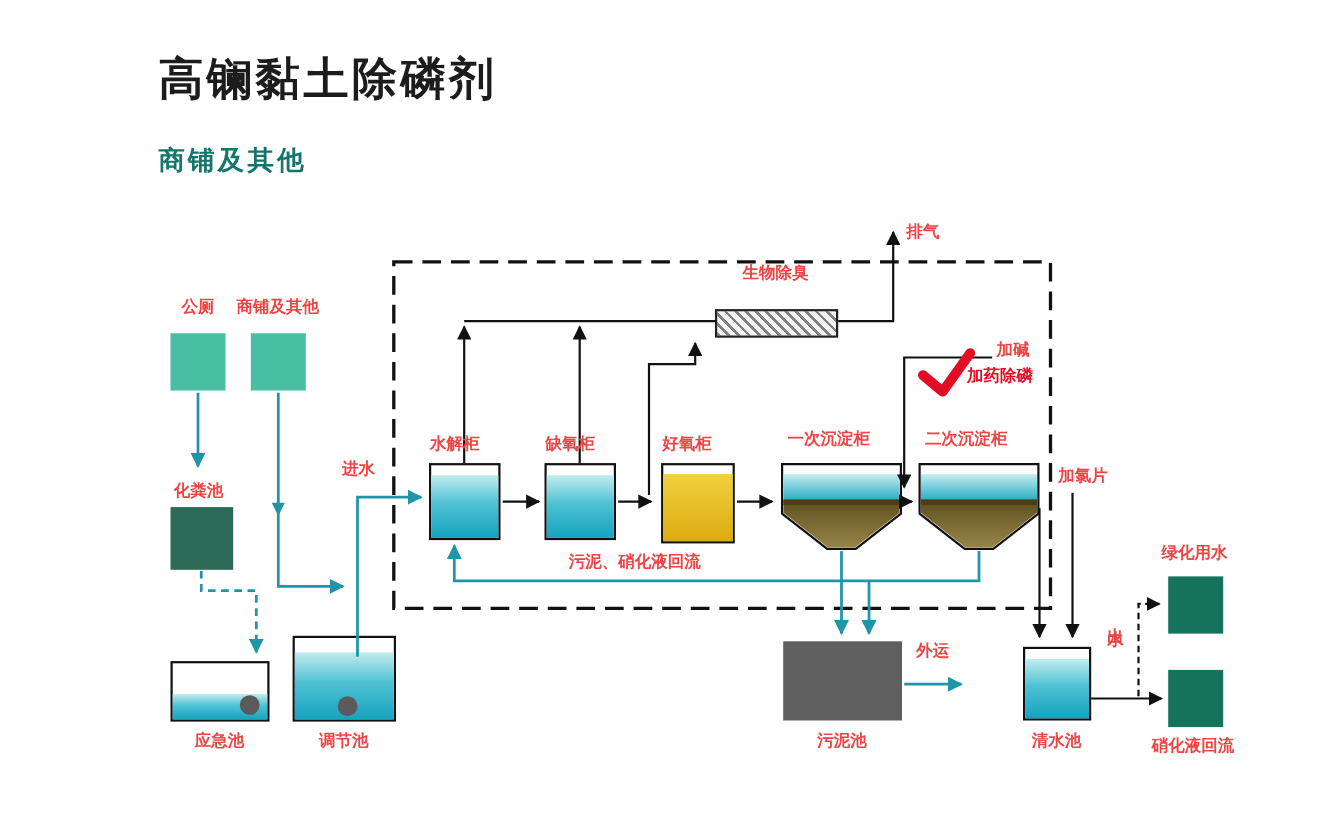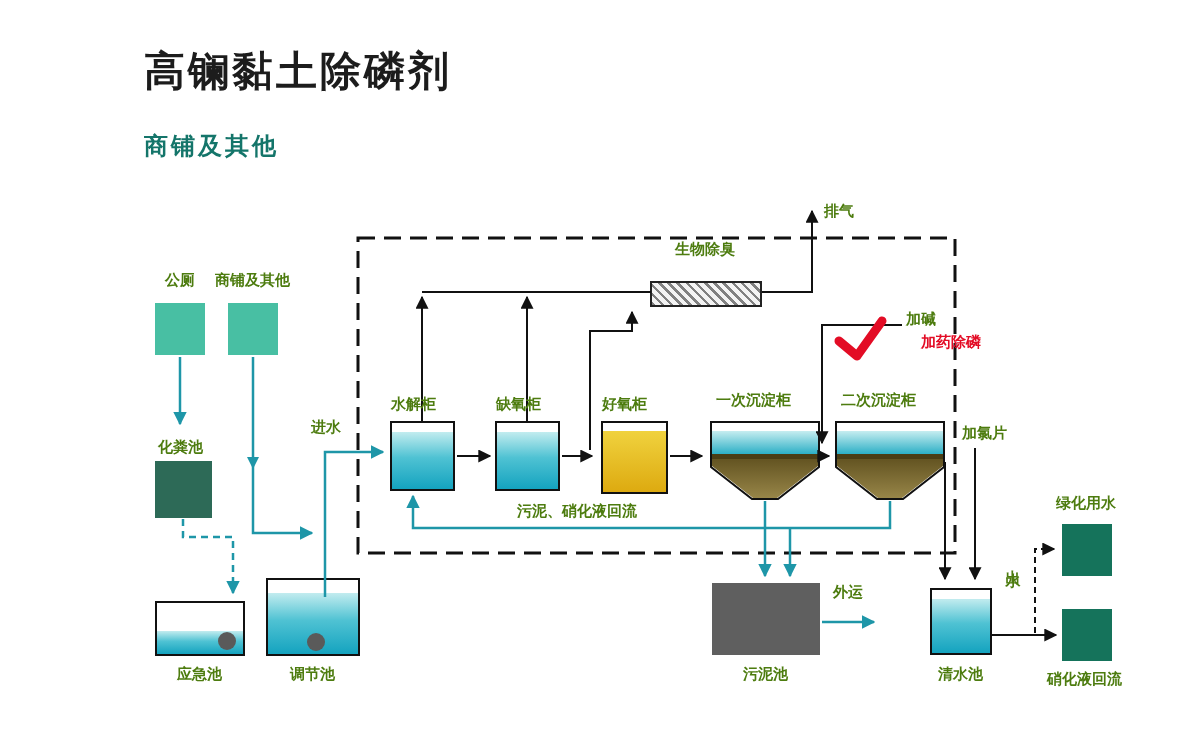--- a/index.html
+++ b/index.html
@@ -4,23 +4,23 @@
 <style>
   html,body{margin:0;padding:0;background:#fff;}
   .stage{position:relative;width:1200px;height:739px;background:#fff;overflow:hidden;
          font-family:"Liberation Sans",sans-serif;}
   .title{position:absolute;left:144px;top:44px;font-family:"Liberation Serif",serif;
          font-weight:900;font-size:41px;color:#1c1c1c;letter-spacing:3px;z-index:40;}
   .patent{position:absolute;left:877px;top:50px;font-family:"Liberation Serif",serif;
          font-weight:700;font-size:28px;color:#9aa6ad;letter-spacing:1px;z-index:40;}
   .subtitle{position:absolute;left:144px;top:130px;font-weight:800;font-size:24px;
          color:#14756a;letter-spacing:3px;z-index:40;}
-  .lbl{position:absolute;font-weight:700;font-size:15px;line-height:1.2;color:#4d7c0f;
+  .lbl{position:absolute;font-weight:700;font-size:15px;line-height:1.2;color:#ef4444;
        white-space:nowrap;z-index:30;}
-  .lbl.red{color:#e30c25;margin-left:42px;}
+  .lbl.red{color:#e30c25;}
   .lbl.vert{writing-mode:vertical-rl;letter-spacing:3px;}
   .box{position:absolute;z-index:10;box-sizing:border-box;}
   .pool{border:2px solid #111;background:#fff;}
   .water{position:absolute;left:0;right:0;bottom:0;
          background:linear-gradient(to bottom,#c2ecef 0%,#4fc2d3 45%,#14a3bf 100%);}
   .water-yellow{position:absolute;left:0;right:0;bottom:0;
          background:linear-gradient(to bottom,#f0d23e 0%,#ddaa10 100%);}
   .pump{position:absolute;width:18px;height:18px;border-radius:50%;background:#5a5a5a;}
   .hatch{border:2px solid #222;
          background:repeating-linear-gradient(45deg,#808080 0px,#808080 2.5px,#f3f3f3 2.5px,#f3f3f3 6.5px);}

